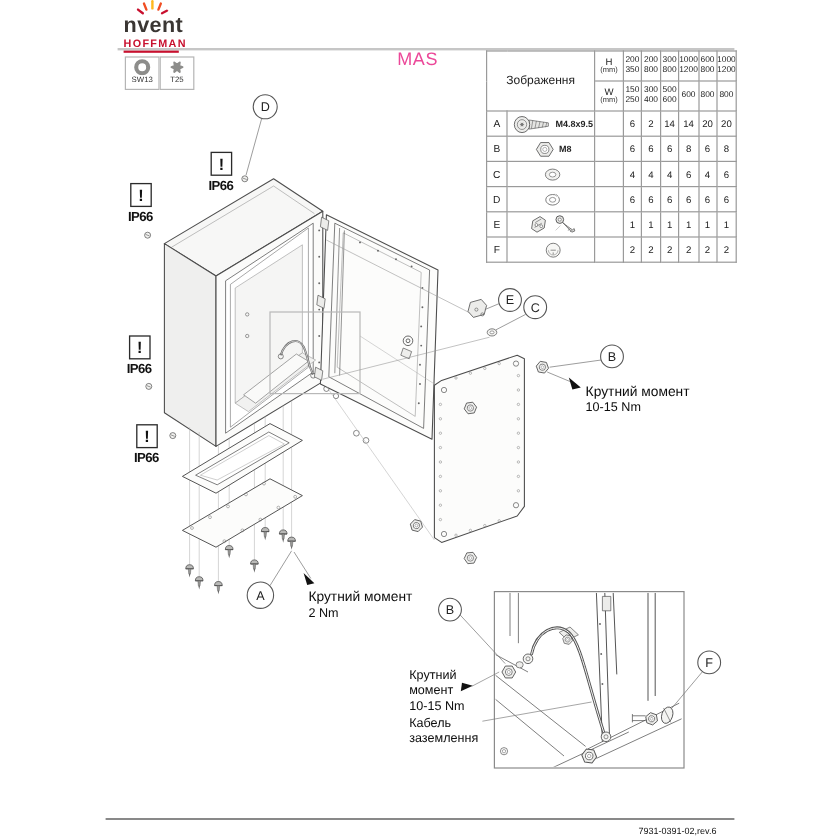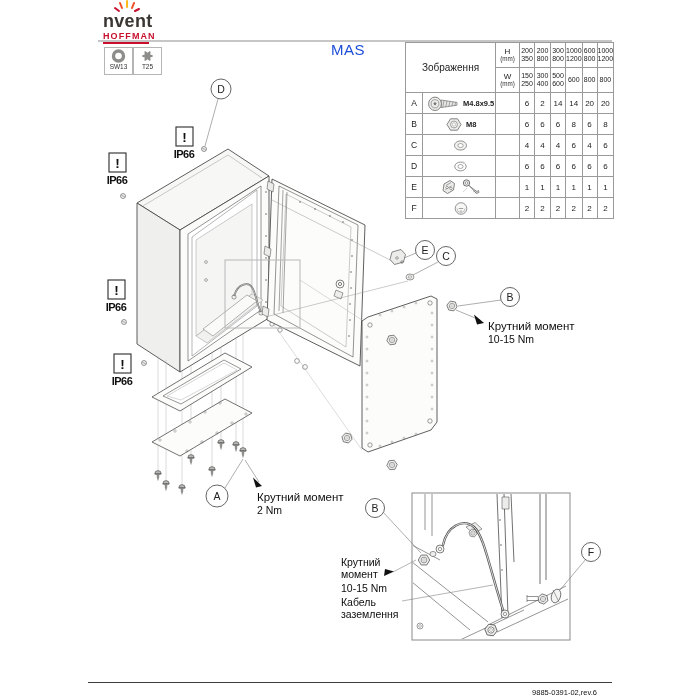--- a/index.html
+++ b/index.html
@@ -6,21 +6,21 @@
   #page{position:relative;width:700px;height:700px;background:#fff;overflow:hidden;
         font-family:"Liberation Sans",sans-serif;color:#222;}
   
   #logo{position:absolute;left:103px;top:12px;}
   #logo .nv{font-size:18px;font-weight:bold;color:#3a3633;letter-spacing:.3px;line-height:1;}
   #logo .hf{font-size:9px;font-weight:bold;color:#c8102e;letter-spacing:1.1px;line-height:1;margin-top:2px;}
   #logo .hf-rule{width:46px;height:1.5px;background:#c8102e;margin-top:1px;}
   #spark{position:absolute;left:112px;top:0;}
   #divider{position:absolute;left:98px;top:40px;width:514px;height:2px;background:#c6c6c6;}
   #title{position:absolute;left:318px;top:41px;width:60px;text-align:center;
-         font-size:15px;color:#1d4ed8;letter-spacing:.5px;}
+         font-size:15px;color:#ec4899;letter-spacing:.5px;}
   .toolbox{position:absolute;top:47px;width:27px;height:26px;border:1px solid #b5b5b5;background:#fff;
            display:flex;flex-direction:column;align-items:center;justify-content:flex-start;}
   #tool-sw{left:104px;} #tool-t25{left:133px;}
   .toolbox .tl{font-size:6.5px;color:#333;line-height:1;margin-top:1px;}
   
   #parts-table{position:absolute;left:405px;top:42px;border-collapse:collapse;table-layout:fixed;
                font-size:8px;color:#222;}
   #parts-table td{border:1px solid #9a9a9a;text-align:center;vertical-align:middle;padding:0;overflow:hidden;}
   #parts-table tr.hdr td{height:24px;}
   #parts-table tr.row td{height:20px;}
@@ -544,14 +544,14 @@
       <text class="dann" x="341" y="591.5">10-15 Nm</text>
     </g>
     <g>
       <text class="dann" x="341" y="606">Кабель</text>
       <text class="dann" x="341" y="618">заземлення</text>
       <path d="M402,601 L493,585" stroke="#777" stroke-width=".55" fill="none"></path>
     </g>
   </svg>
 
   <div id="footer-rule"></div>
-  <div id="footer-doc">9885-0391-02,rev.6</div>
+  <div id="footer-doc">7931-0391-02,rev.6</div>
 </div>
 
 </body></html>

